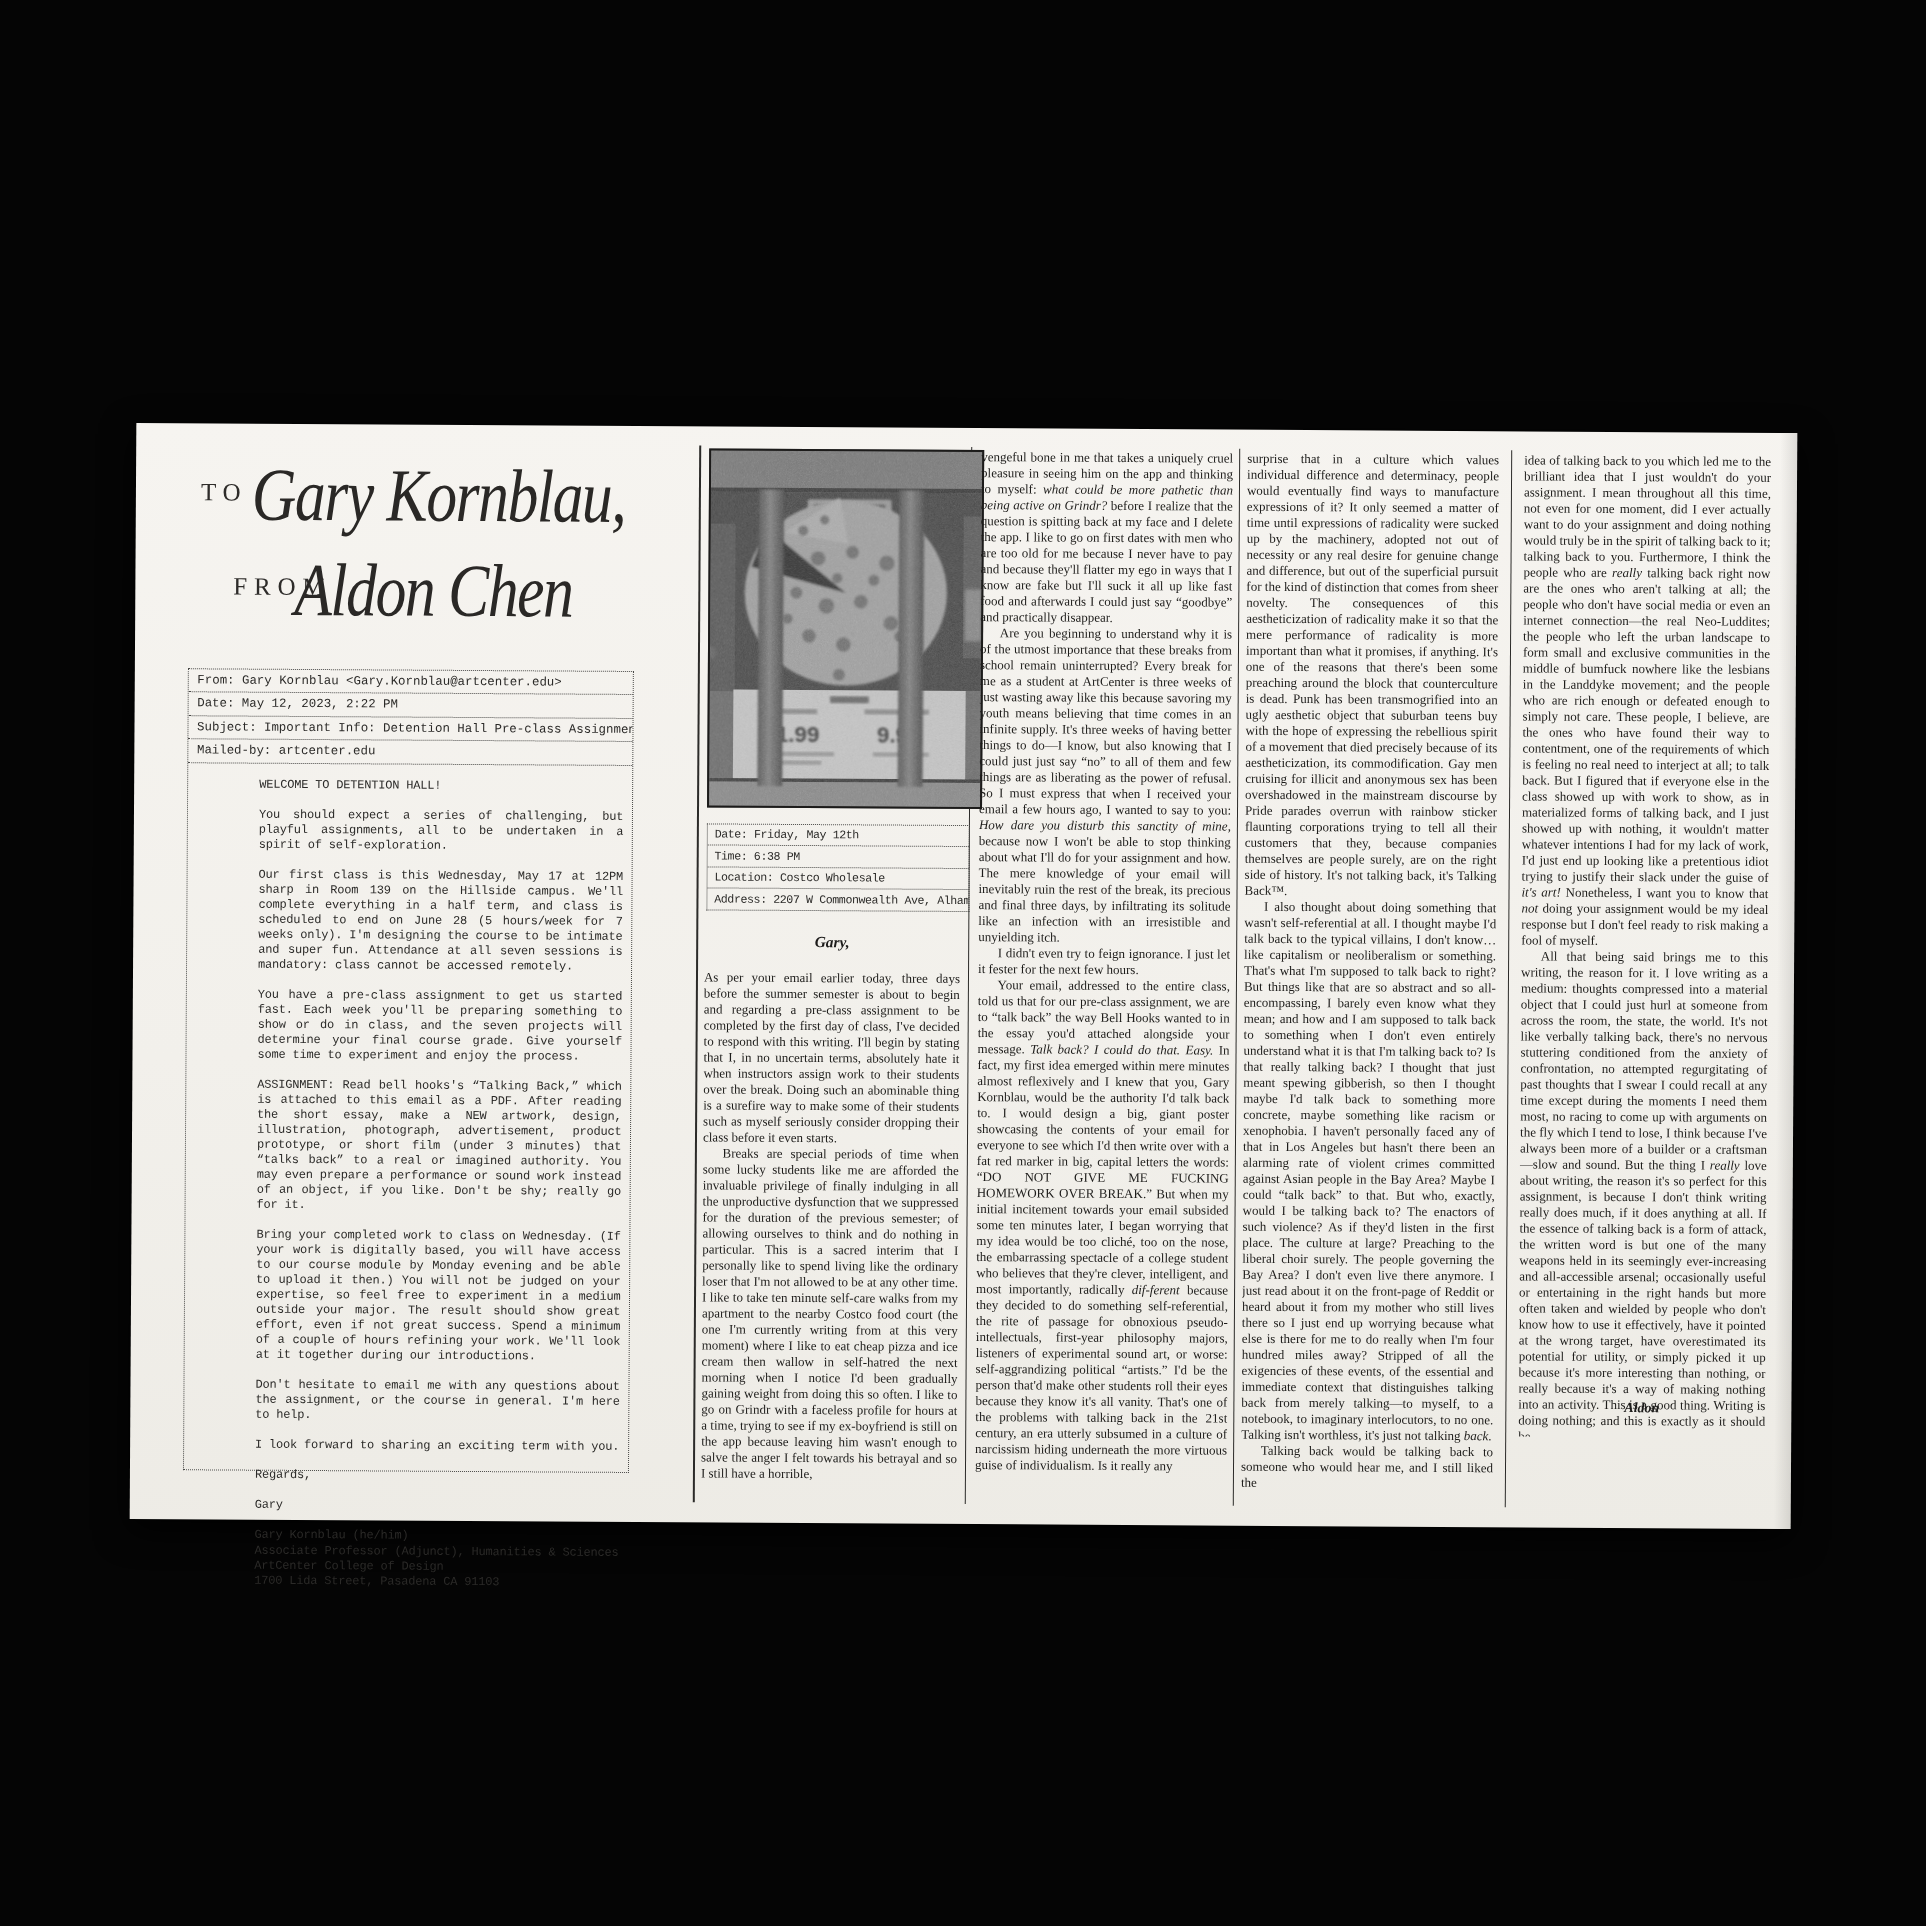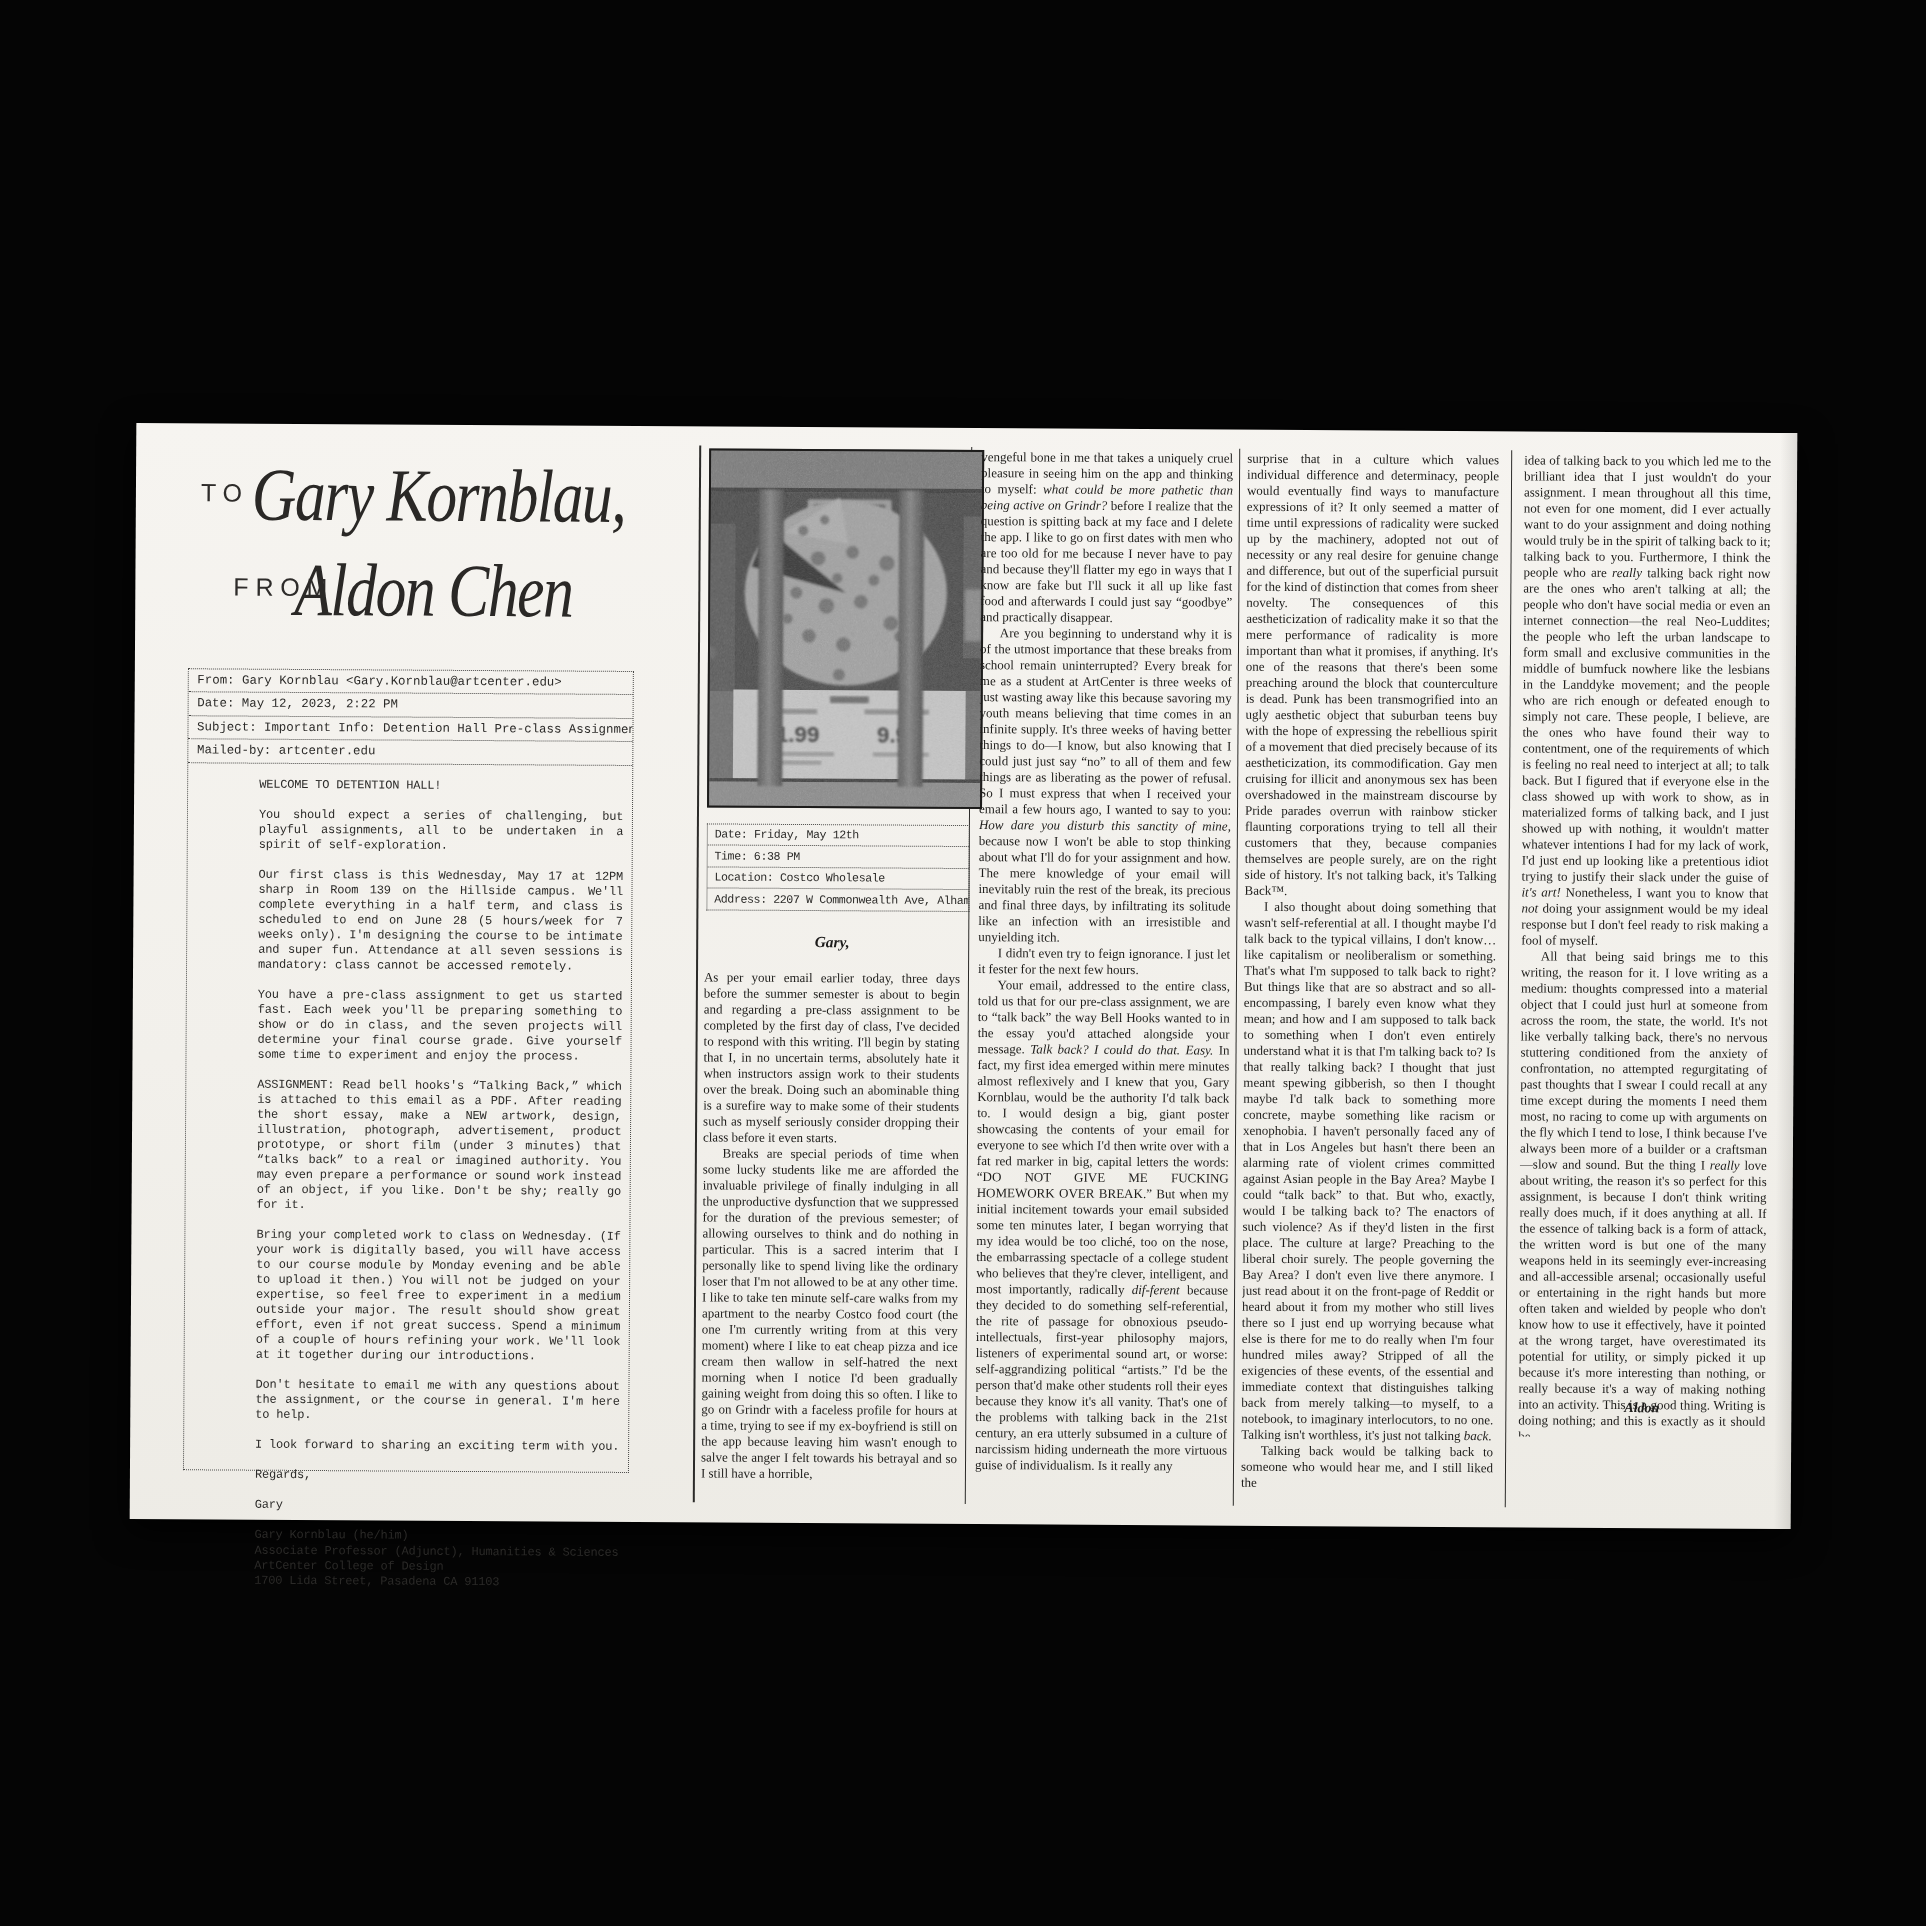--- a/index.html
+++ b/index.html
@@ -6,21 +6,21 @@
   .canvas{position:relative;width:1926px;height:1926px;background:#050505;overflow:hidden;
           font-family:"Liberation Serif",serif;}
   .page{position:absolute;left:133px;top:428px;width:1661px;height:1096px;
         background:linear-gradient(178deg,#f6f4f0 0%,#f2f0eb 55%,#edebe5 100%);
         transform:rotate(0.35deg);transform-origin:50% 50%;
         box-shadow:0 10.7px 34px rgba(0,0,0,.9);}
   .page::after{content:"";position:absolute;right:0;top:0;width:17px;height:100%;
         background:linear-gradient(90deg,rgba(0,0,0,0),rgba(0,0,0,.10));pointer-events:none;}
 
   
-  .m-small{position:absolute;font-family:Liberation Sans, sans-serif;font-size:25px;
+  .m-small{position:absolute;font-family:Liberation Serif, serif;font-size:25px;
         letter-spacing:6.8px;color:#2e2c2a;font-weight:500;}
   .m-big{position:absolute;font-family:"Liberation Serif",serif;font-style:italic;
         font-size:75px;line-height:1;color:#2a2826;white-space:nowrap;
         transform:scaleX(.82);transform-origin:left top;letter-spacing:-1.7px;}
   .t-to{left:65px;top:55px;}
   .t-name1{left:116px;top:33px;}
   .t-from{left:98px;top:149px;}
   .t-name2{left:159px;top:128px;}
 
   

